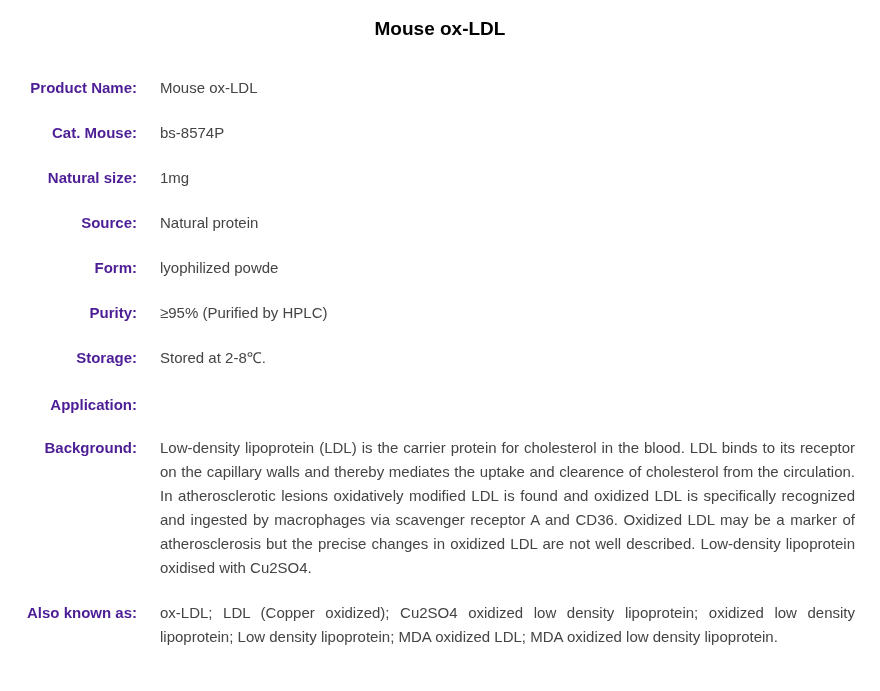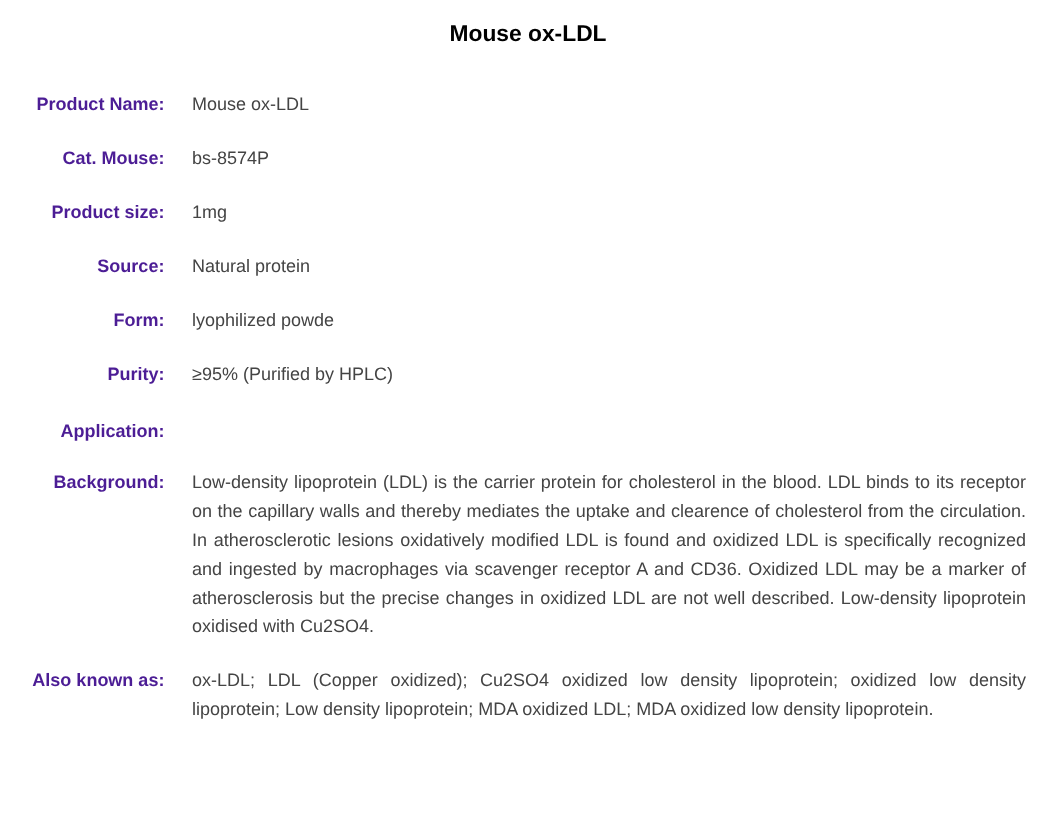--- a/index.html
+++ b/index.html
@@ -66,39 +66,43 @@
     <div class="label">Product Name:</div>
     <div class="value">Mouse ox-LDL</div>
   </div>
 
   <div class="row single">
     <div class="label">Cat. Mouse:</div>
     <div class="value">bs-8574P</div>
   </div>
 
   <div class="row single">
-    <div class="label">Product size:</div>
+    <div class="label">Natural size:</div>
     <div class="value">1mg</div>
   </div>
 
   <div class="row single">
     <div class="label">Source:</div>
     <div class="value">Natural protein</div>
   </div>
 
   <div class="row single">
     <div class="label">Form:</div>
     <div class="value">lyophilized powde</div>
   </div>
 
   <div class="row single">
     <div class="label">Purity:</div>
     <div class="value">≥95% (Purified by HPLC)</div>
   </div>
 
+  <div class="row single">
+    <div class="label">Storage:</div>
+    <div class="value">Stored at 2-8℃.</div>
+  </div>
 
   <div class="row multi app">
     <div class="label">Application:</div>
   </div>
 
   <div class="row multi bg">
     <div class="label">Background:</div>
     <div class="value justify">Low-density lipoprotein (LDL) is the carrier protein for cholesterol in the blood. LDL binds to its receptor on the capillary walls and thereby mediates the uptake and clearence of cholesterol from the circulation. In atherosclerotic lesions oxidatively modified LDL is found and oxidized LDL is specifically recognized and ingested by macrophages via scavenger receptor A and CD36. Oxidized LDL may be a marker of atherosclerosis but the precise changes in oxidized LDL are not well described. Low-density lipoprotein oxidised with Cu2SO4.</div>
   </div>
 

